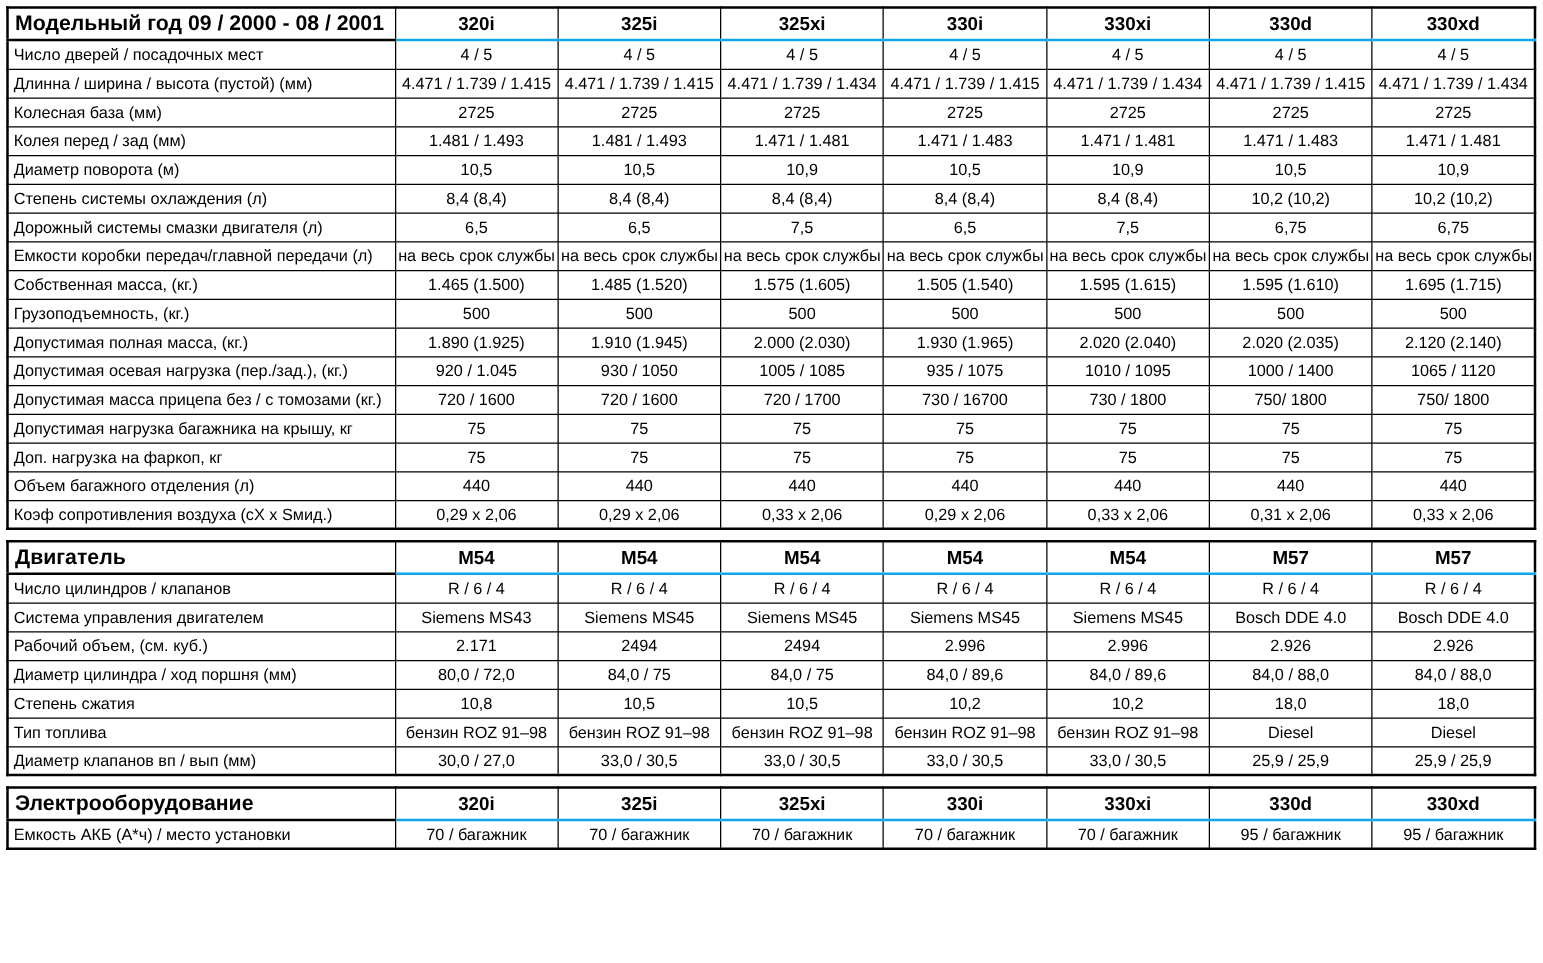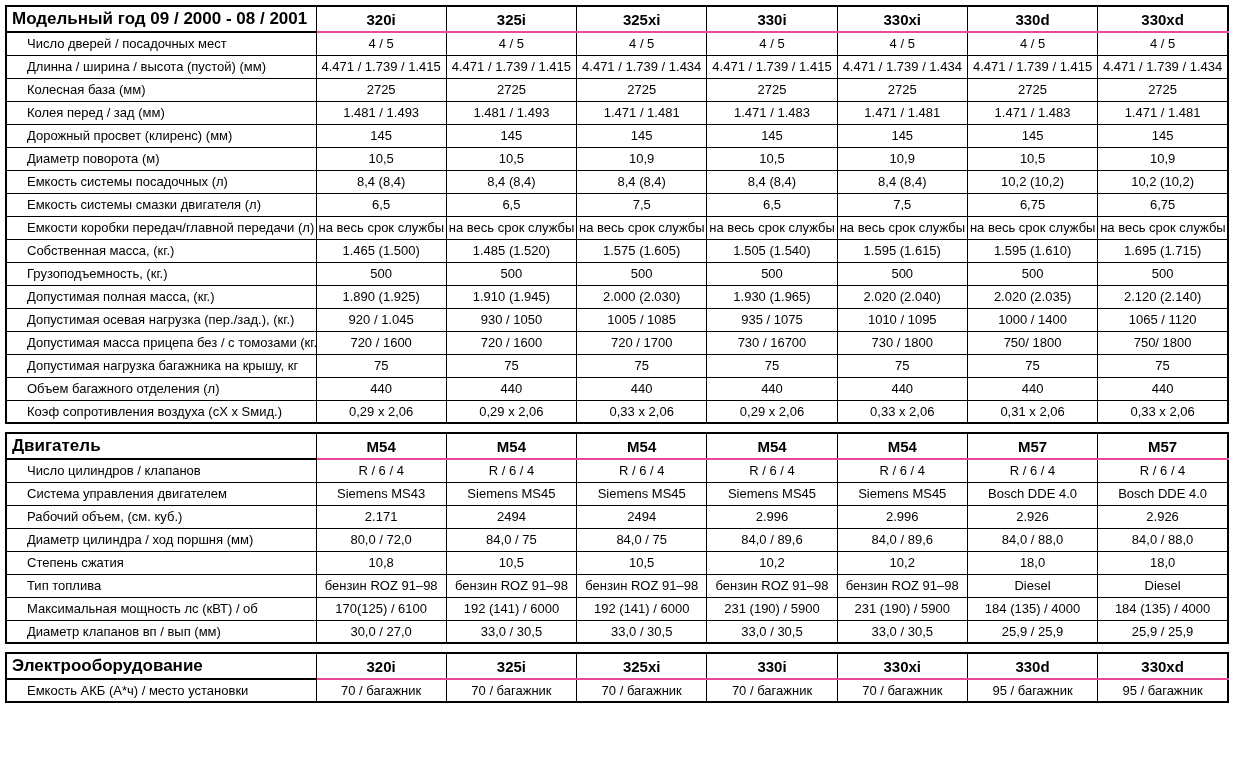--- a/index.html
+++ b/index.html
@@ -31,26 +31,26 @@
     font-weight: bold;
     text-align: left;
     padding: 2px 5px;
     border-bottom: 2px solid #000000;
   }
   th.col-header {
     font-size: 15px;
     font-weight: bold;
     text-align: center;
     padding: 2px 2px;
-    border-bottom: 2px solid #ec4899;
+    border-bottom: 2px solid #0ea5e9;
   }
   td.row-label {
     text-align: left;
     font-size: 13px;
-    padding: 1px 20px;
+    padding: 1px 4px;
   }
   td.spec-cell {
     text-align: center;
     font-size: 13px;
     padding: 1px 2px;
   }
 </style>
 </head>
 <body>
 
@@ -113,51 +113,41 @@
           <td class="row-label">Колея перед / зад  (мм)</td>
           <td class="spec-cell">1.481 / 1.493</td>
           <td class="spec-cell">1.481 / 1.493</td>
           <td class="spec-cell">1.471 / 1.481</td>
           <td class="spec-cell">1.471 / 1.483</td>
           <td class="spec-cell">1.471 / 1.481</td>
           <td class="spec-cell">1.471 / 1.483</td>
           <td class="spec-cell">1.471 / 1.481</td>
         </tr>
         <tr>
-          <td class="row-label">Дорожный просвет (клиренс)  (мм)</td>
-          <td class="spec-cell">145</td>
-          <td class="spec-cell">145</td>
-          <td class="spec-cell">145</td>
-          <td class="spec-cell">145</td>
-          <td class="spec-cell">145</td>
-          <td class="spec-cell">145</td>
-          <td class="spec-cell">145</td>
-        </tr>
-        <tr>
           <td class="row-label">Диаметр поворота (м)</td>
           <td class="spec-cell">10,5</td>
           <td class="spec-cell">10,5</td>
           <td class="spec-cell">10,9</td>
           <td class="spec-cell">10,5</td>
           <td class="spec-cell">10,9</td>
           <td class="spec-cell">10,5</td>
           <td class="spec-cell">10,9</td>
         </tr>
         <tr>
-          <td class="row-label">Емкость системы посадочных (л)</td>
+          <td class="row-label">Степень системы охлаждения (л)</td>
           <td class="spec-cell">8,4 (8,4)</td>
           <td class="spec-cell">8,4 (8,4)</td>
           <td class="spec-cell">8,4 (8,4)</td>
           <td class="spec-cell">8,4 (8,4)</td>
           <td class="spec-cell">8,4 (8,4)</td>
           <td class="spec-cell">10,2 (10,2)</td>
           <td class="spec-cell">10,2 (10,2)</td>
         </tr>
         <tr>
-          <td class="row-label">Емкость системы смазки двигателя (л)</td>
+          <td class="row-label">Дорожный системы смазки двигателя (л)</td>
           <td class="spec-cell">6,5</td>
           <td class="spec-cell">6,5</td>
           <td class="spec-cell">7,5</td>
           <td class="spec-cell">6,5</td>
           <td class="spec-cell">7,5</td>
           <td class="spec-cell">6,75</td>
           <td class="spec-cell">6,75</td>
         </tr>
         <tr>
           <td class="row-label">Емкости коробки передач/главной передачи (л)</td>
@@ -223,20 +213,30 @@
           <td class="row-label">Допустимая нагрузка  багажника на крышу, кг</td>
           <td class="spec-cell">75</td>
           <td class="spec-cell">75</td>
           <td class="spec-cell">75</td>
           <td class="spec-cell">75</td>
           <td class="spec-cell">75</td>
           <td class="spec-cell">75</td>
           <td class="spec-cell">75</td>
         </tr>
         <tr>
+          <td class="row-label">Доп. нагрузка на фаркоп, кг</td>
+          <td class="spec-cell">75</td>
+          <td class="spec-cell">75</td>
+          <td class="spec-cell">75</td>
+          <td class="spec-cell">75</td>
+          <td class="spec-cell">75</td>
+          <td class="spec-cell">75</td>
+          <td class="spec-cell">75</td>
+        </tr>
+        <tr>
           <td class="row-label">Объем багажного отделения (л)</td>
           <td class="spec-cell">440</td>
           <td class="spec-cell">440</td>
           <td class="spec-cell">440</td>
           <td class="spec-cell">440</td>
           <td class="spec-cell">440</td>
           <td class="spec-cell">440</td>
           <td class="spec-cell">440</td>
         </tr>
         <tr>
@@ -329,30 +329,20 @@
           <td class="row-label">Тип топлива</td>
           <td class="spec-cell">бензин ROZ 91–98</td>
           <td class="spec-cell">бензин ROZ 91–98</td>
           <td class="spec-cell">бензин ROZ 91–98</td>
           <td class="spec-cell">бензин ROZ 91–98</td>
           <td class="spec-cell">бензин ROZ 91–98</td>
           <td class="spec-cell">Diesel</td>
           <td class="spec-cell">Diesel</td>
         </tr>
         <tr>
-          <td class="row-label">Максимальная мощность лс (кВТ) / об</td>
-          <td class="spec-cell">170(125) / 6100</td>
-          <td class="spec-cell">192 (141) / 6000</td>
-          <td class="spec-cell">192 (141) / 6000</td>
-          <td class="spec-cell">231 (190) / 5900</td>
-          <td class="spec-cell">231 (190) / 5900</td>
-          <td class="spec-cell">184 (135) / 4000</td>
-          <td class="spec-cell">184 (135) / 4000</td>
-        </tr>
-        <tr>
           <td class="row-label">Диаметр клапанов вп / вып (мм)</td>
           <td class="spec-cell">30,0 / 27,0</td>
           <td class="spec-cell">33,0 / 30,5</td>
           <td class="spec-cell">33,0 / 30,5</td>
           <td class="spec-cell">33,0 / 30,5</td>
           <td class="spec-cell">33,0 / 30,5</td>
           <td class="spec-cell">25,9 / 25,9</td>
           <td class="spec-cell">25,9 / 25,9</td>
         </tr>
       </tbody>

